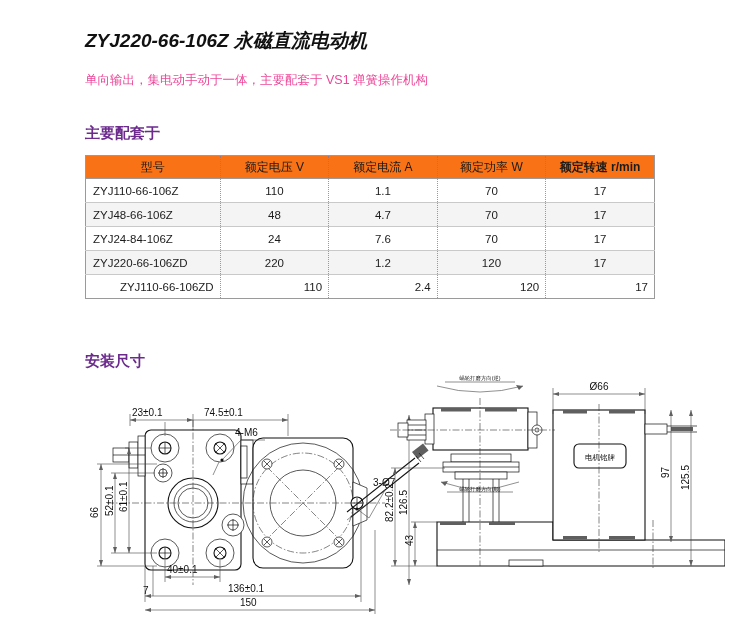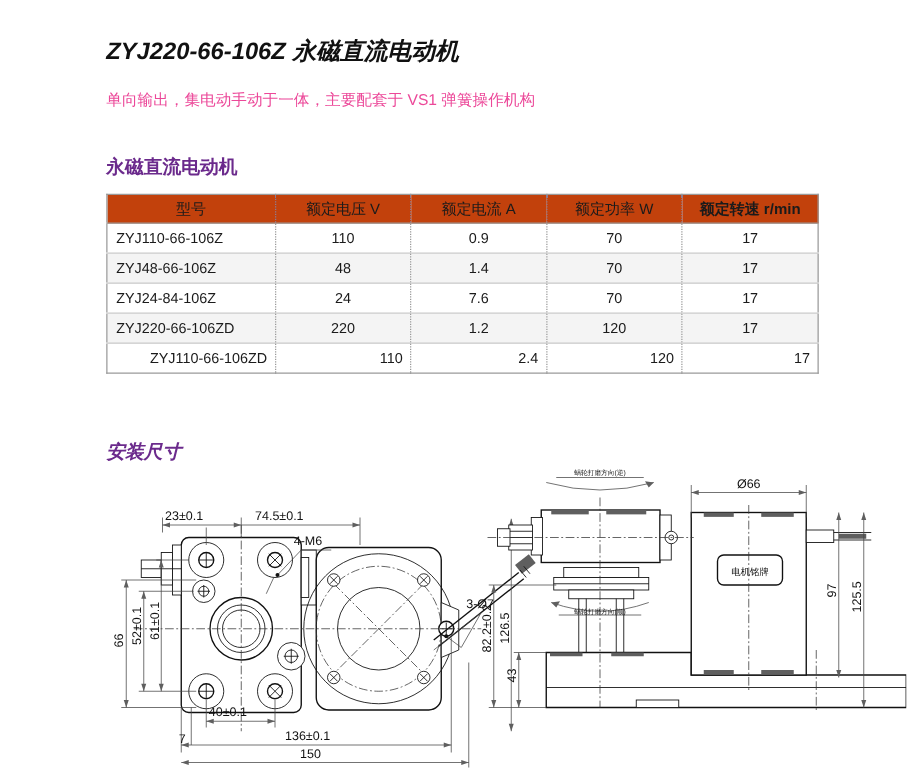--- a/index.html
+++ b/index.html
@@ -21,33 +21,33 @@
   .subtitle {
     position: absolute; left: 85px; top: 72px;
     font-size: 12.5px; color: #ec4899; white-space: nowrap;
   }
   .section-heading {
     position: absolute;
     font-size: 15px; font-weight: bold; color: #6b2a8c;
     white-space: nowrap;
   }
   #sec-params { left: 85px; top: 124px; }
-  #sec-dims   { left: 85px; top: 352px; font-style: italic; }
+  #sec-dims   { left: 85px; top: 352px; }
 
   
   .spec-table {
     position: absolute; left: 85px; top: 155px;
     width: 570px;
     border-collapse: collapse;
     font-size: 11.5px;
     color: #1b1b1b;
     border: 1px solid #9a9a9a;
   }
   .spec-table th {
-    background: #c2410c;
+    background: #f97316;
     font-weight: normal;
     font-size: 12px;
     color: #1b1b1b;
     height: 23px;
     border-right: 1px dotted #8d7d93;
     border-bottom: 1px solid #9a9a9a;
     text-align: center;
     padding: 0 4px;
     white-space: nowrap;
   }
@@ -84,44 +84,44 @@
   .fillg{ fill:#5f5f5f; }
 </style>
 </head>
 <body>
 
 <div class="page">
 
   <div class="title">ZYJ220-66-106Z 永磁直流电动机</div>
   <div class="subtitle">单向输出，集电动手动于一体，主要配套于 VS1 弹簧操作机构</div>
 
-  <div class="section-heading" id="sec-params">永磁直流电动机</div>
+  <div class="section-heading" id="sec-params">主要配套于</div>
 
   <table class="spec-table">
     <thead>
       <tr>
         <th class="col-model">型号</th>
         <th class="col-num">额定电压 V</th>
         <th class="col-num">额定电流 A</th>
         <th class="col-num">额定功率 W</th>
         <th class="col-num">额定转速 r/min</th>
       </tr>
     </thead>
     <tbody>
       <tr>
         <td>ZYJ110-66-106Z</td>
         <td>110</td>
-        <td>0.9</td>
+        <td>1.1</td>
         <td>70</td>
         <td>17</td>
       </tr>
       <tr>
         <td>ZYJ48-66-106Z</td>
         <td>48</td>
-        <td>1.4</td>
+        <td>4.7</td>
         <td>70</td>
         <td>17</td>
       </tr>
       <tr>
         <td>ZYJ24-84-106Z</td>
         <td>24</td>
         <td>7.6</td>
         <td>70</td>
         <td>17</td>
       </tr>

